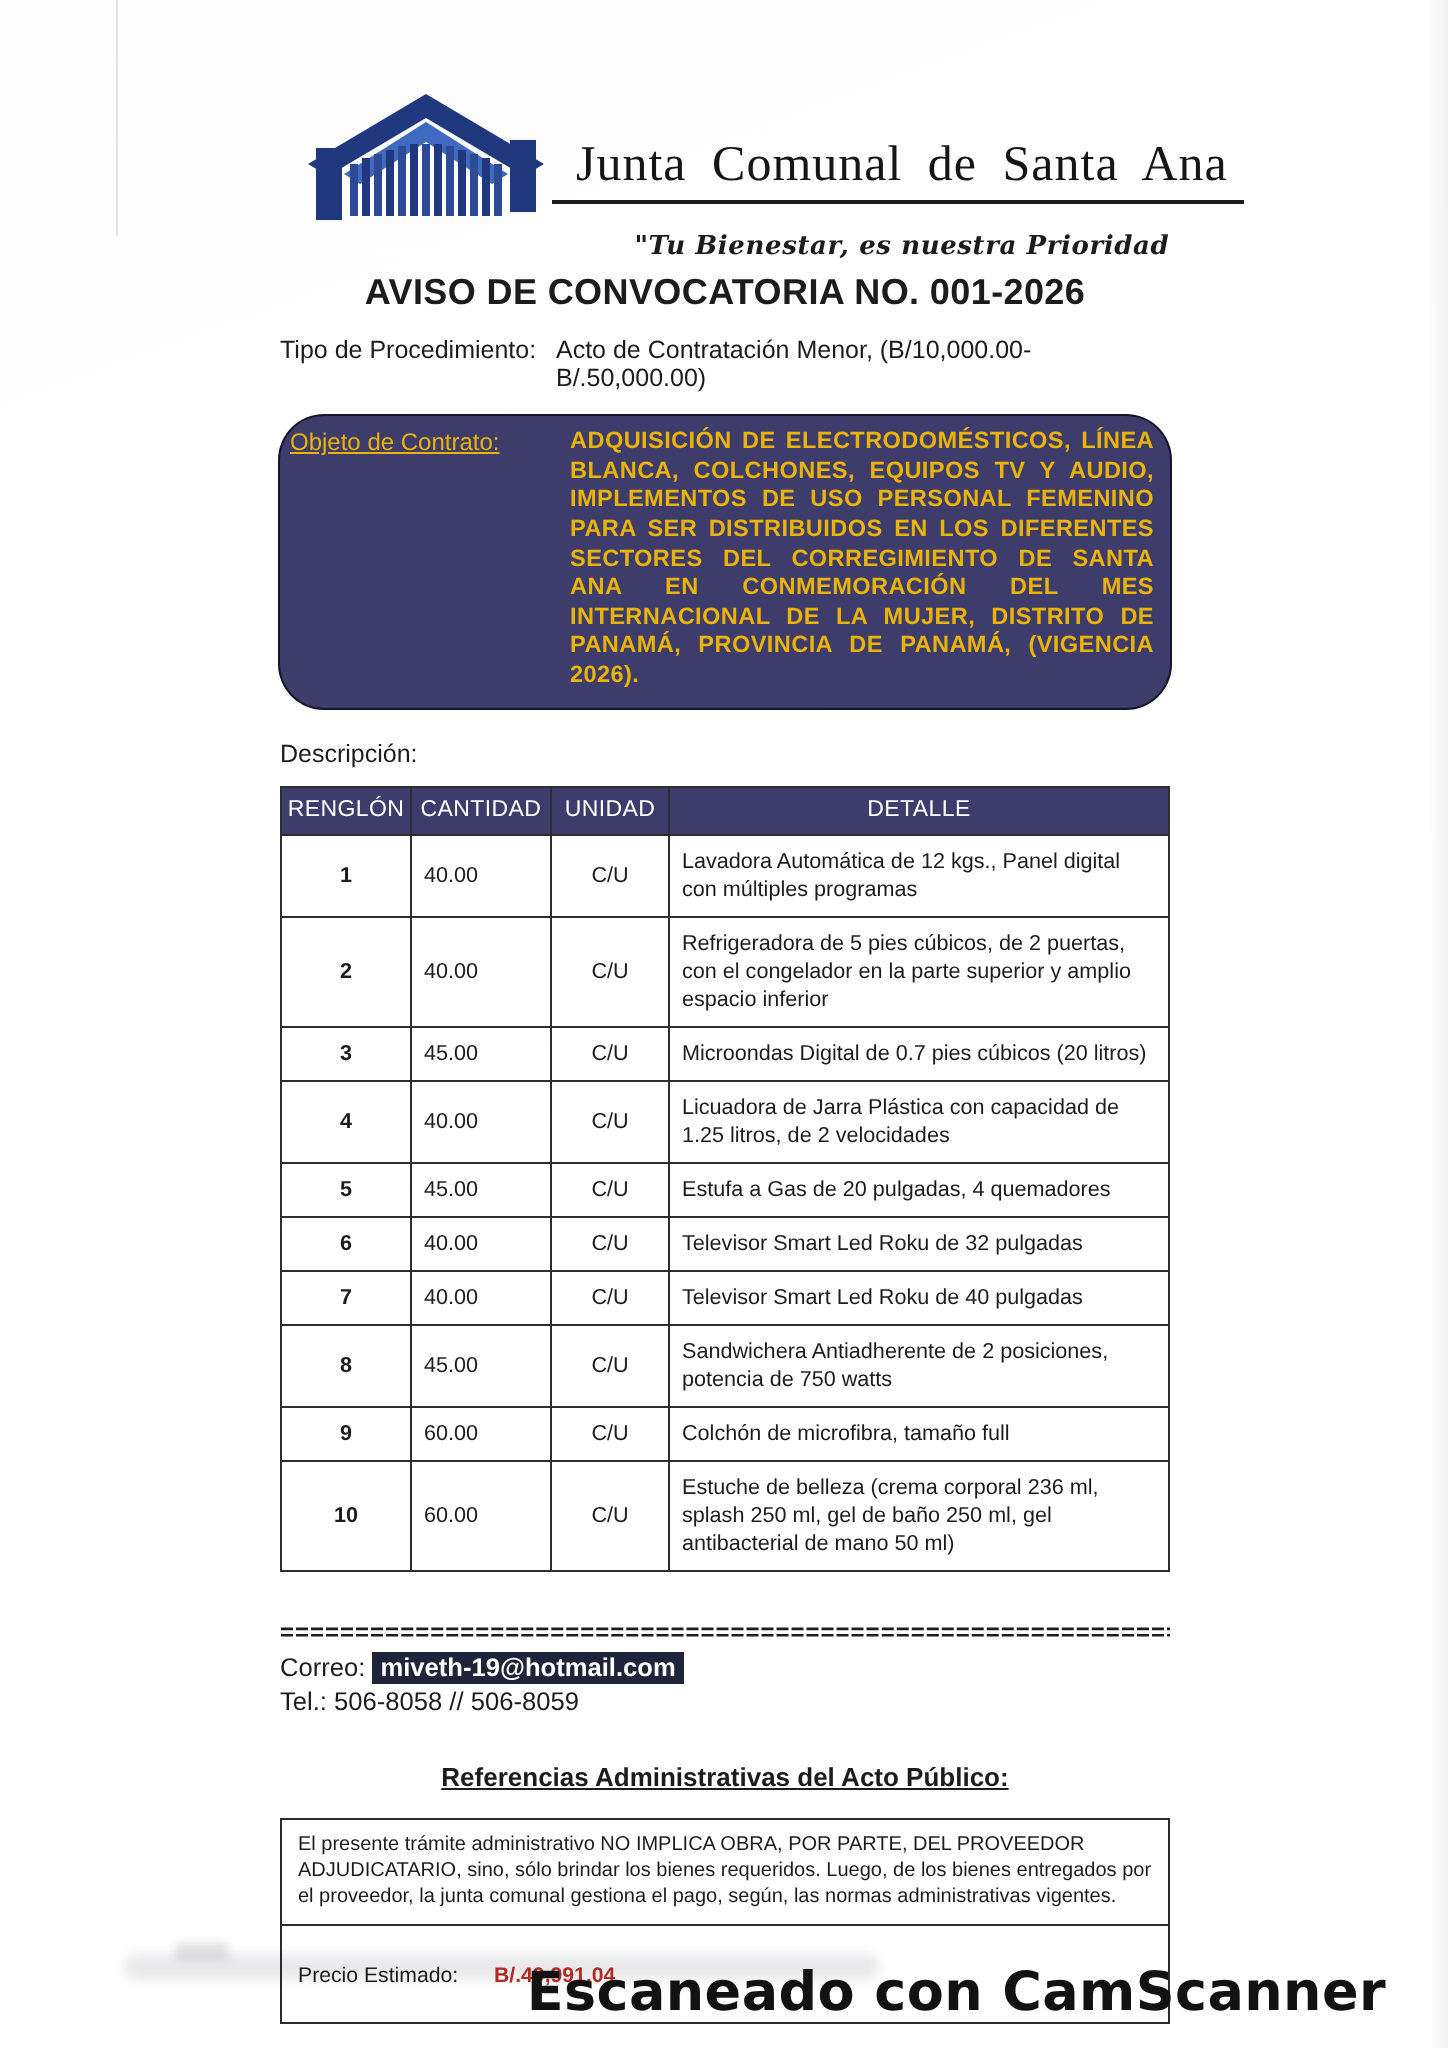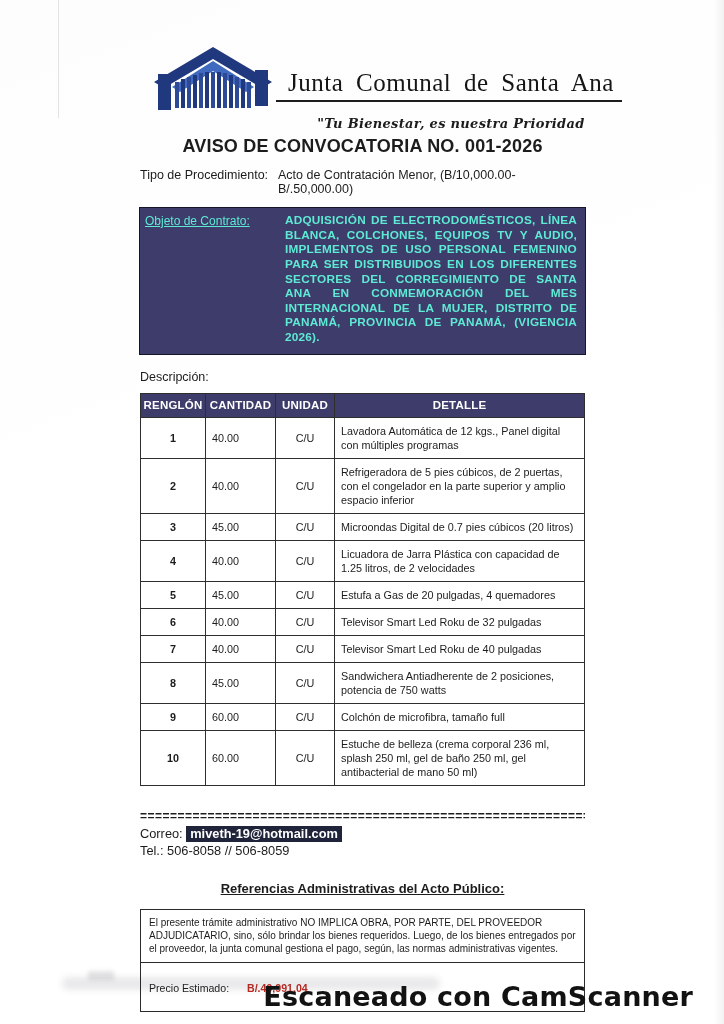--- a/index.html
+++ b/index.html
@@ -28,33 +28,33 @@
   .tagline-holder{height:0;}
 
   
   .notice-title{margin-top:34px;text-align:center;font-weight:bold;font-size:18px;letter-spacing:.2px;}
   .proc-row{display:flex;margin-top:11px;font-size:12.5px;}
   .proc-label{width:138px;flex:0 0 auto;}
   .proc-value{flex:1;}
 
   
   .objeto-box{
-    margin-top:12px;background:var(--navy);color:#5eead4;display:flex;
-    padding:5px 8px 9px 5px;box-shadow:0 0 0 1px #15152a;min-height:104px;
+    margin-top:12px;background:var(--navy);color:#eab308;display:flex;
+    padding:5px 8px 9px 5px;box-shadow:0 0 0 1px #15152a;min-height:104px;border-radius:22px;
   }
   .objeto-label{flex:0 0 140px;font-size:12px;text-decoration:underline;padding-top:1px;}
   .objeto-text{flex:1;margin:0;font-size:11.8px;font-weight:bold;line-height:1.24;text-align:justify;letter-spacing:.2px;}
 
   .desc-label{margin-top:16px;font-size:12.5px;}
 
   
   table.items{margin-top:9px;width:100%;border-collapse:collapse;}
   table.items th,table.items td{border:1.2px solid #2e2e2e;}
   table.items th{
-    background:var(--navy);color:#fff;font-size:11.5px;font-weight:bold;
+    background:var(--navy);color:#fff;font-size:11.5px;font-weight:normal;
     padding:4px 2px;letter-spacing:.2px;
   }
   table.items td{font-size:10.8px;padding:6px 6px;}
   .c-renglon{width:52px;text-align:center;font-weight:bold;}
   .c-cantidad{width:57px;}
   .c-unidad{width:46px;text-align:center;}
   .c-detalle{text-align:left;line-height:1.3;}
 
   
   .separator{margin-top:24px;font-weight:bold;font-size:12px;line-height:1;white-space:nowrap;overflow:hidden;letter-spacing:.5px;}

